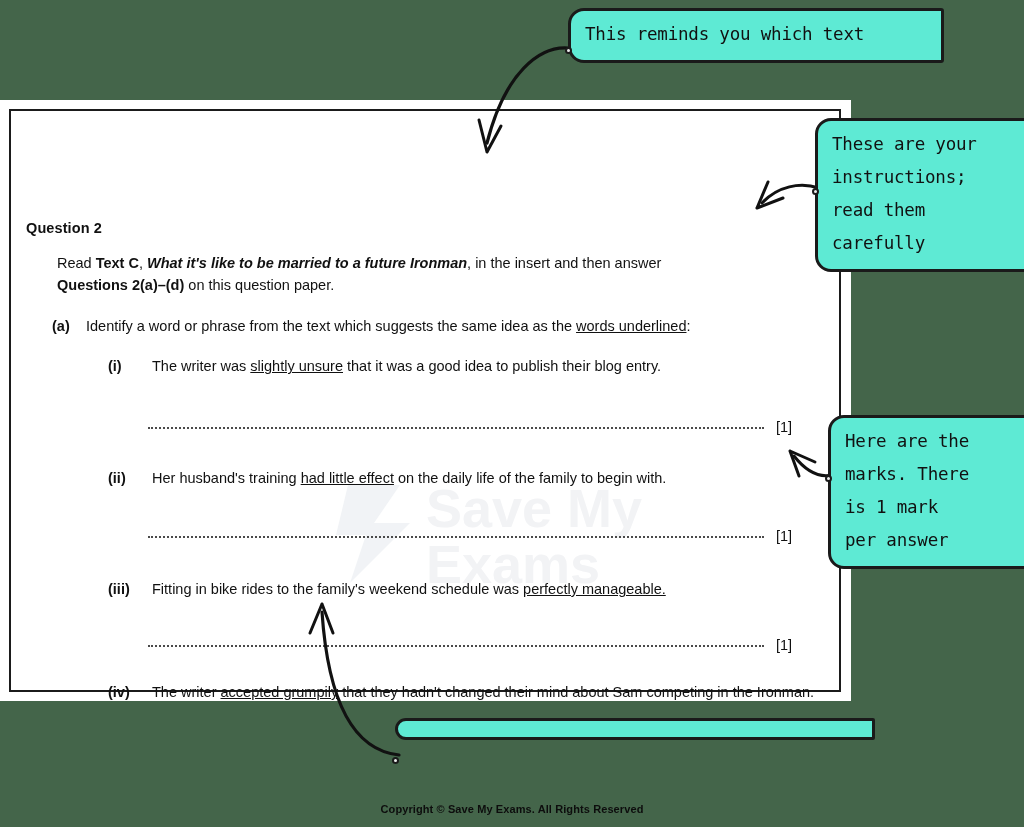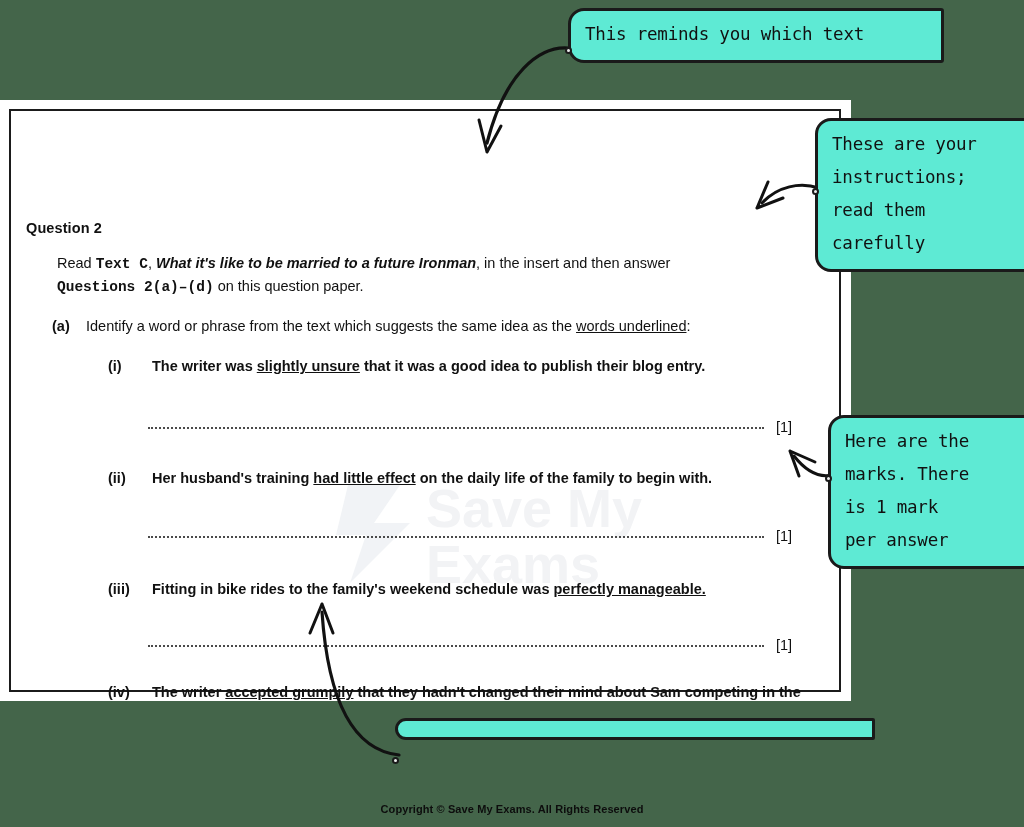--- a/index.html
+++ b/index.html
@@ -56,21 +56,21 @@
     font-weight: bold;
     letter-spacing: 0.1px;
   }
   .stem {
     position: absolute;
     left: 57px; top: 152px;
     width: 740px;
     font-size: 14.5px;
     line-height: 22px;
   }
-  .stem b { font-weight: bold; font-family: Liberation Mono, monospace; }
+  .stem b { font-weight: bold; }
   .stem i { font-style: italic; font-weight: bold; }
 
   .part-a {
     position: absolute;
     left: 52px; top: 216px;
     width: 760px;
     font-size: 14.5px;
     line-height: 21px;
   }
   .part-a .lbl { font-weight: bold; display:inline-block; width:34px; }
@@ -85,21 +85,20 @@
     position: absolute;
     left: 0; top: 0;
     font-weight: bold;
     width: 40px;
     text-align: left;
   }
   .item .txt {
     display: block;
     margin-left: 44px;
     width: 700px;
-    font-weight: bold;
   }
 
   .ansline {
     position: absolute;
     height: 16px;
   }
   .ansline .dots {
     position: absolute;
     left: 0; top: 6px;
     width: 616px;

